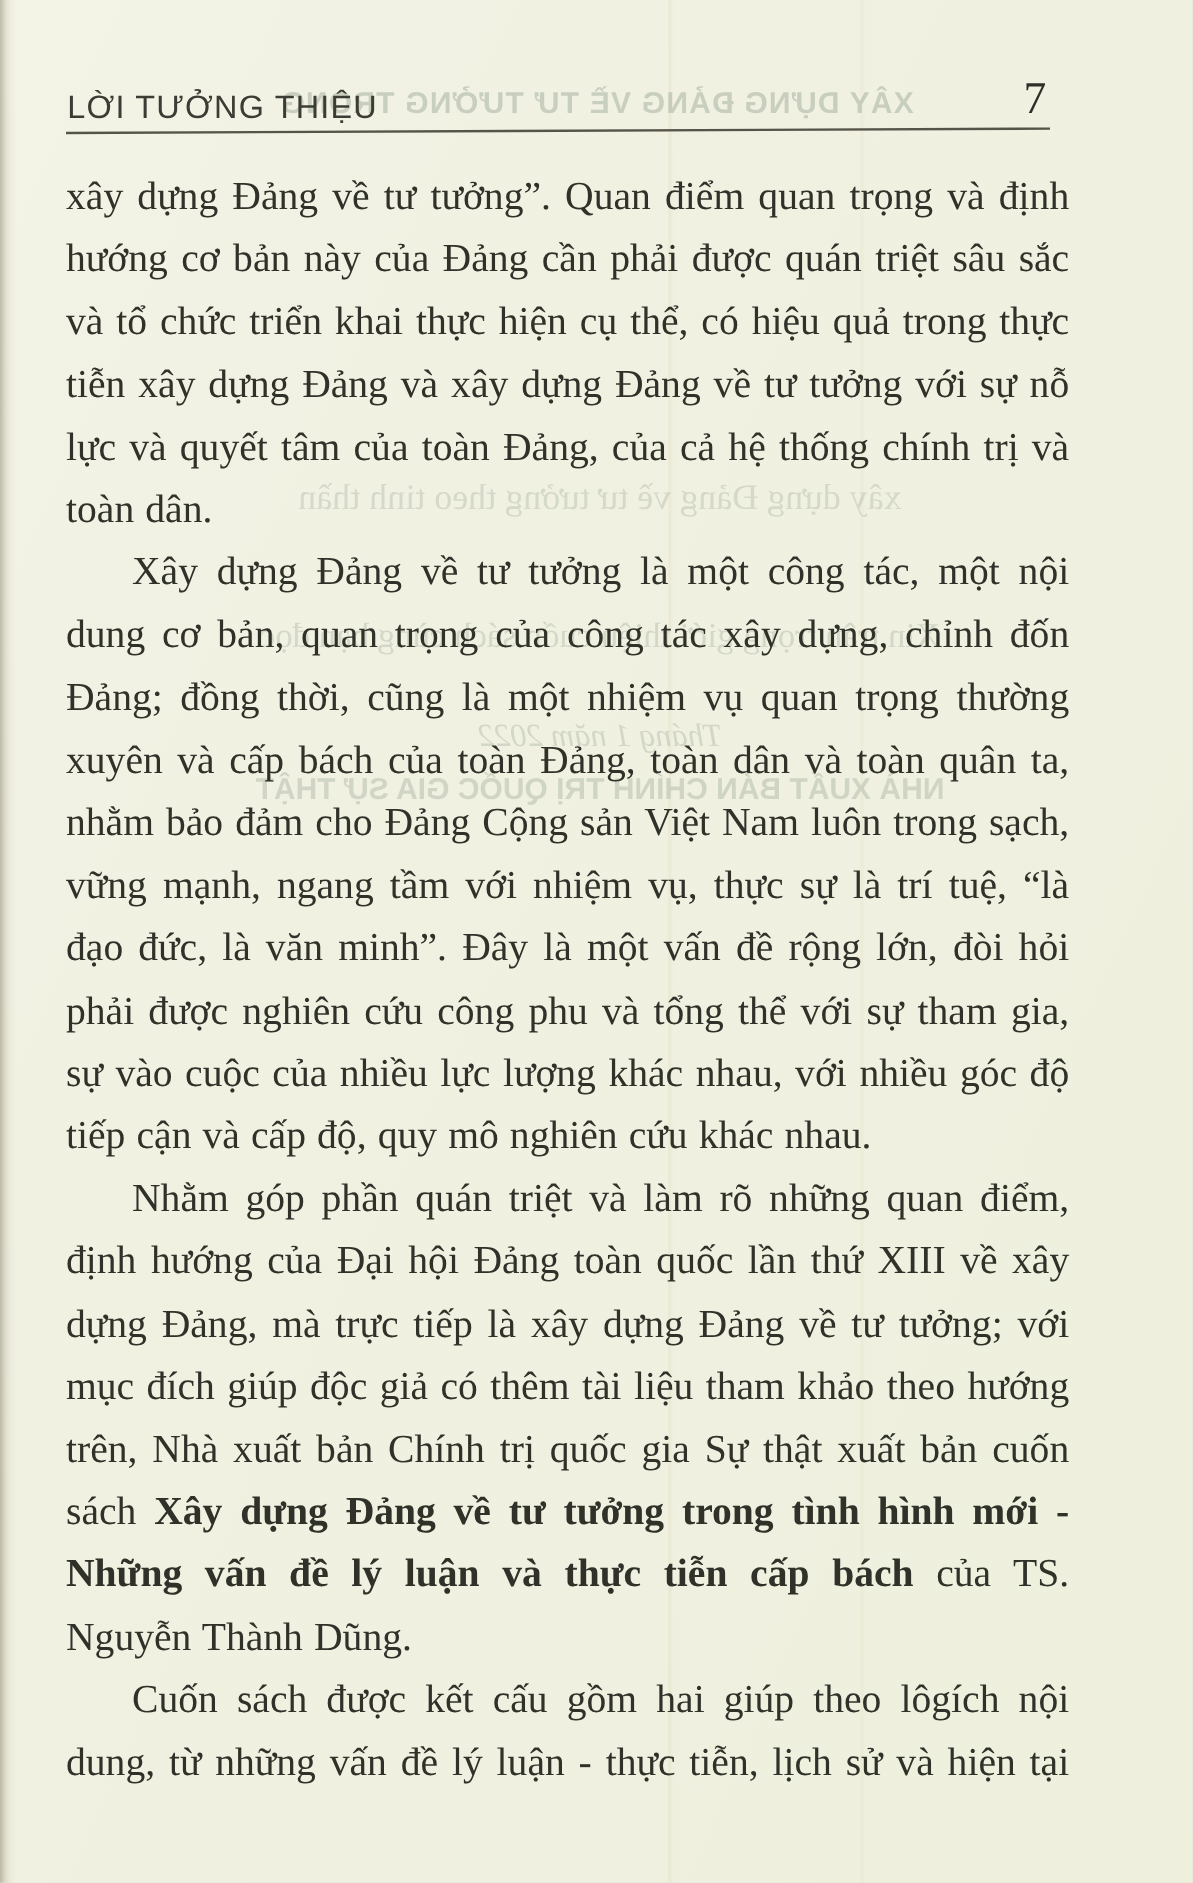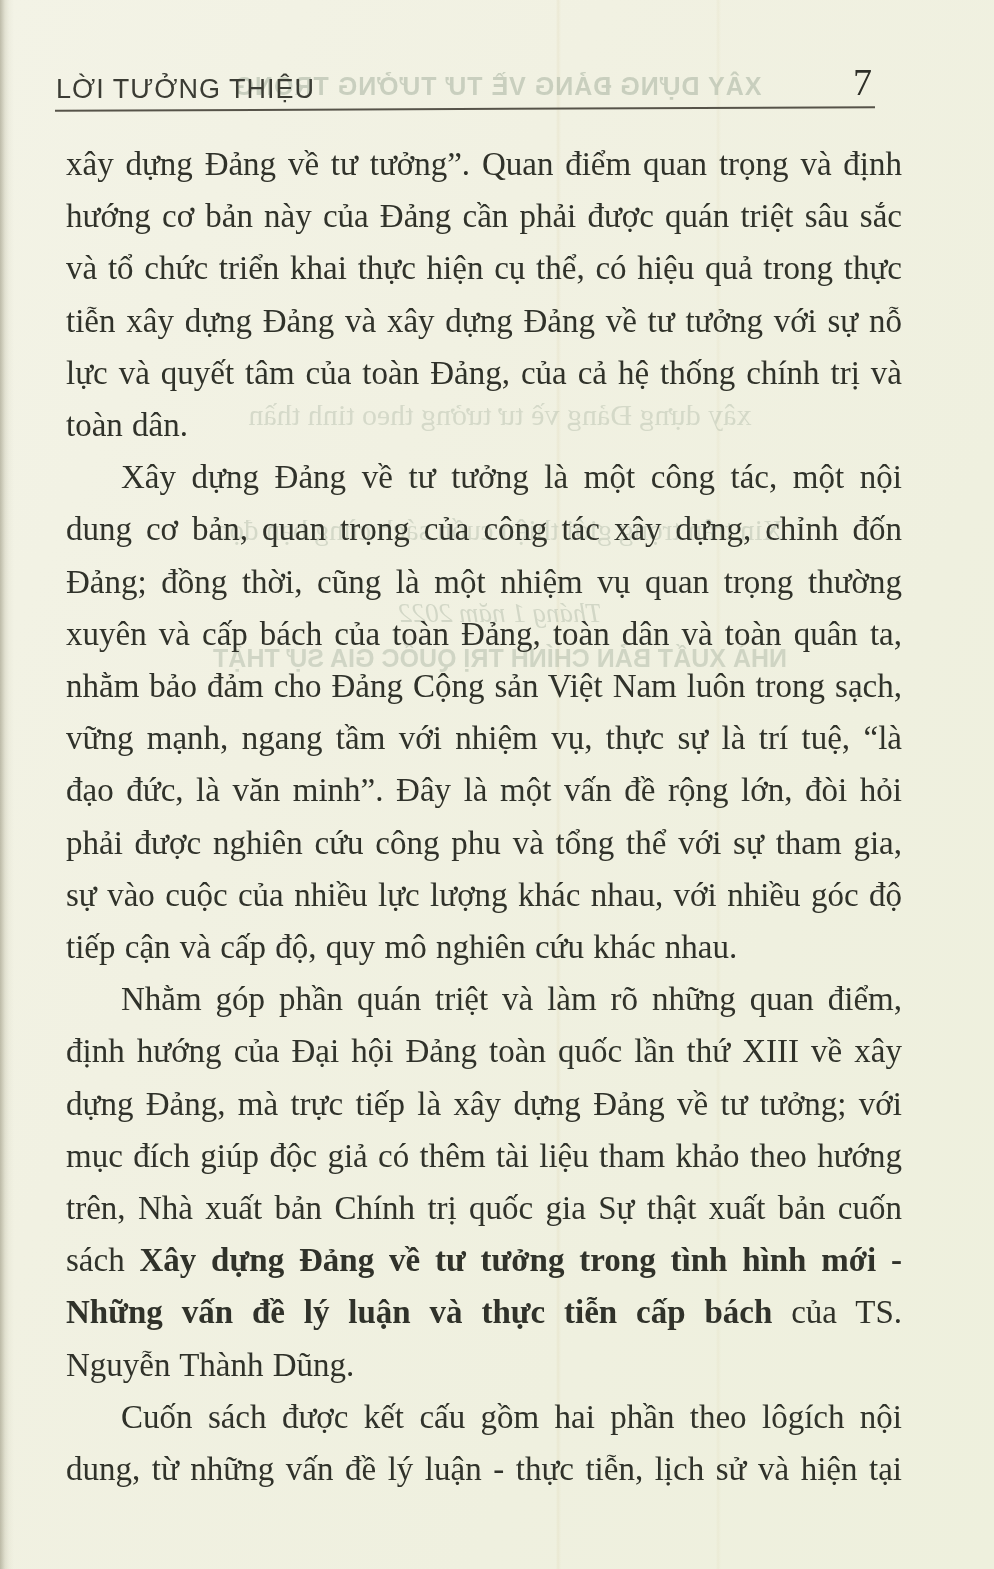--- a/index.html
+++ b/index.html
@@ -71,21 +71,21 @@
     left: 320px; top: 598px; width: 360px;
     font-style: italic; font-size: 27px; opacity: 0.42;
   }
   .bleed-publisher {
     left: 120px; top: 644px; width: 760px;
     font-family: "Liberation Sans", sans-serif;
     font-weight: bold; font-size: 25px; opacity: 0.45;
   }
   
   .body-text {
-    position: absolute; left: 66px; top: 138px; width: 836px;
+    position: absolute; left: 55px; top: 138px; width: 836px;
     font-size: 33px; line-height: 52.2px;
     color: #30322a;
     text-align: justify;
     word-spacing: 1px;
   }
   .body-text p { margin: 0; }
   .body-text p.indent { text-indent: 55px; }
   .body-text p:last-child { text-align-last: justify; }
   .bi { font-weight: bold; }
 </style>
@@ -104,16 +104,16 @@
   <span class="bleed bleed-publisher">NHÀ XUẤT BẢN CHÍNH TRỊ QUỐC GIA SỰ THẬT</span>
 
   <span class="header-title">LỜI TƯỞNG THIỆU</span>
   <span class="page-number">7</span>
   <div class="header-rule"></div>
 
   <div class="body-text">
       <p class=""><span>xây dựng Đảng về tư tưởng”. Quan điểm quan trọng và định hướng cơ bản này của Đảng cần phải được quán triệt sâu sắc và tổ chức triển khai thực hiện cụ thể, có hiệu quả trong thực tiễn xây dựng Đảng và xây dựng Đảng về tư tưởng với sự nỗ lực và quyết tâm của toàn Đảng, của cả hệ thống chính trị và toàn dân.</span></p>
       <p class="indent"><span>Xây dựng Đảng về tư tưởng là một công tác, một nội dung cơ bản, quan trọng của công tác xây dựng, chỉnh đốn Đảng; đồng thời, cũng là một nhiệm vụ quan trọng thường xuyên và cấp bách của toàn Đảng, toàn dân và toàn quân ta, nhằm bảo đảm cho Đảng Cộng sản Việt Nam luôn trong sạch, vững mạnh, ngang tầm với nhiệm vụ, thực sự là trí tuệ, “là đạo đức, là văn minh”. Đây là một vấn đề rộng lớn, đòi hỏi phải được nghiên cứu công phu và tổng thể với sự tham gia, sự vào cuộc của nhiều lực lượng khác nhau, với nhiều góc độ tiếp cận và cấp độ, quy mô nghiên cứu khác nhau.</span></p>
       <p class="indent"><span>Nhằm góp phần quán triệt và làm rõ những quan điểm, định hướng của Đại hội Đảng toàn quốc lần thứ XIII về xây dựng Đảng, mà trực tiếp là xây dựng Đảng về tư tưởng; với mục đích giúp độc giả có thêm tài liệu tham khảo theo hướng trên, Nhà xuất bản Chính trị quốc gia Sự thật xuất bản cuốn sách </span><span class="bi">Xây dựng Đảng về tư tưởng trong tình hình mới - Những vấn đề lý luận và thực tiễn cấp bách</span><span> của TS. Nguyễn Thành Dũng.</span></p>
-      <p class="indent"><span>Cuốn sách được kết cấu gồm hai phần theo lôgích nội dung, từ những vấn đề lý luận - thực tiễn, lịch sử và hiện tại</span></p>
+      <p class="indent"><span>Cuốn sách được kết cấu gồm hai giúp theo lôgích nội dung, từ những vấn đề lý luận - thực tiễn, lịch sử và hiện tại</span></p>
     </div>
 
 </div>
 
 </body></html>

